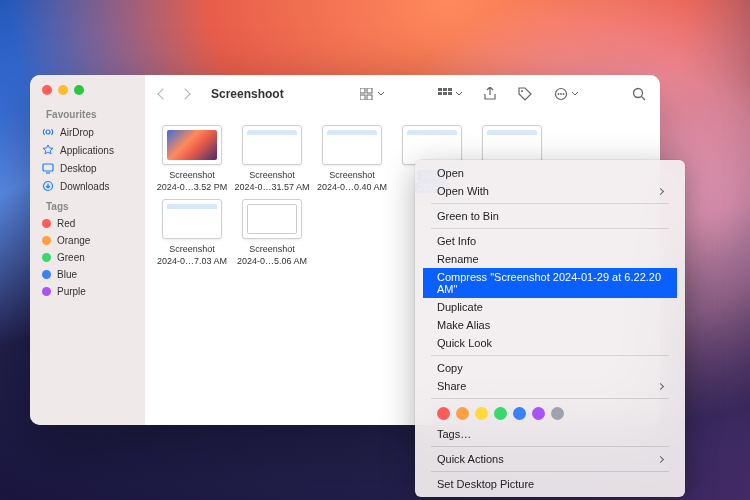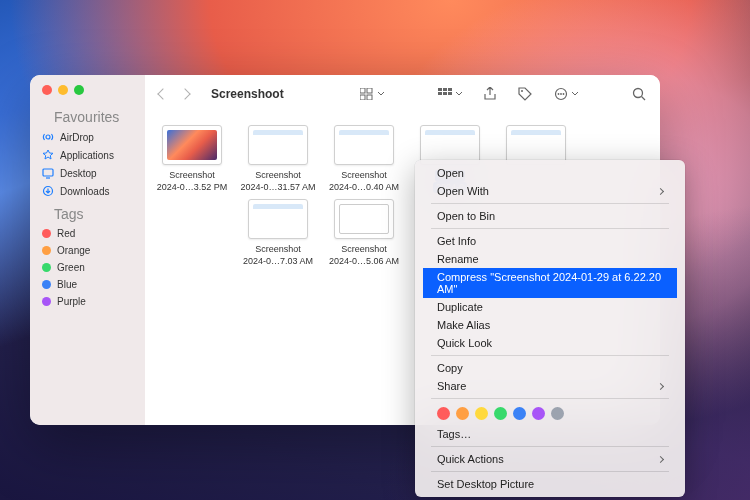--- a/index.html
+++ b/index.html
@@ -9,34 +9,34 @@
   radial-gradient(ellipse 600px 500px at 85% 40%, #f5a6c8 0%, rgba(245,166,200,.6) 25%, transparent 45%),
   radial-gradient(ellipse 800px 600px at 60% 0%, #ff8a5c 0%, #e85d4a 30%, transparent 55%),
   linear-gradient(160deg, #2458b8 0%, #3a6fd8 15%, #5a8be8 25%, transparent 45%),
   linear-gradient(200deg, transparent 40%, #2a2856 60%, #1a1640 100%)
 }
 .window{position:absolute;left:30px;top:75px;width:630px;height:350px;border-radius:10px;background:#fff;box-shadow:0 20px 60px rgba(0,0,0,.35);display:flex;overflow:hidden}
 .sidebar{width:115px;height:100%;background:rgba(236,227,229,.8);backdrop-filter:blur(20px);padding:10px 0;font-size:10px;color:#333;overflow:hidden}
 .traffic{display:flex;gap:6px;padding:0 12px 8px}
 .tl{width:10px;height:10px;border-radius:50%}
 .tl.r{background:#ff5f57}.tl.y{background:#febc2e}.tl.g{background:#28c840}
-.sb-head{padding:6px 24px 3px;font-size:14px;color:#888;font-weight:400}
+.sb-head{padding:6px 16px 3px;font-size:10px;color:#888;font-weight:700}
 .sb-item{display:flex;align-items:center;gap:6px;padding:3px 12px;cursor:default}
 .sb-item .ic{width:12px;height:12px;display:flex;align-items:center;justify-content:center;color:#1e7fff}
 .tag-dot{width:9px;height:9px;border-radius:50%}
 .main{flex:1;display:flex;flex-direction:column;background:#fff}
 .toolbar{height:38px;display:flex;align-items:center;padding:0 14px;gap:22px;border-bottom:1px solid transparent}
 .nav-btns{display:flex;gap:14px;color:#b0b0b0}
 .nav-btns .chev{width:8px;height:8px;border-top:1.5px solid;border-right:1.5px solid}
 .nav-btns .chev.l{transform:rotate(-135deg)}
 .nav-btns .chev.r{transform:rotate(45deg)}
 .title{font-weight:600;font-size:12px;color:#333}
 .spacer{flex:1}
 .tb-ic{color:#666;display:flex;align-items:center;gap:2px}
-.content{flex:1;padding:12px 8px;display:flex;flex-wrap:wrap;gap:6px 8px;align-content:flex-start}
+.content{flex:1;padding:12px 8px;display:flex;flex-wrap:wrap;gap:6px 2px;align-content:flex-start}
 .file{width:78px;display:flex;flex-direction:column;align-items:center;cursor:default}
 .thumb{width:60px;height:40px;border:1px solid #d0d0d0;border-radius:3px;background:#fff;position:relative;overflow:hidden;box-shadow:0 1px 2px rgba(0,0,0,.08)}
 .thumb-inner{position:absolute;inset:4px;border-radius:2px}
 .fn{margin-top:5px;font-size:9px;text-align:center;color:#333;line-height:1.3;width:100%}
 .fn.sel span{background:#0a60ff;color:#fff;border-radius:3px;padding:0 3px;display:inline-block}
 .ctx{position:absolute;left:415px;top:160px;width:270px;background:rgba(242,238,239,.93);backdrop-filter:blur(30px);border-radius:6px;box-shadow:0 8px 32px rgba(0,0,0,.3),0 0 0 .5px rgba(0,0,0,.1);padding:4px 8px;font-size:11px;color:#222}
 .ctx-item{padding:3px 14px;display:flex;align-items:center;justify-content:space-between;cursor:default}
 .ctx-item.hl{background:#0a60ff;color:#fff}
 .ctx-sep{height:1px;background:rgba(0,0,0,.12);margin:3px 8px}
 .ctx-chev{width:5px;height:5px;border-top:1px solid;border-right:1px solid;transform:rotate(45deg);color:#666}
@@ -233,21 +233,21 @@
 <div class="ctx" id="ctx">
     <div class="ctx-item">
       <span>Open</span>
     </div>
     <div class="ctx-item">
       <span>Open With</span>
       <span class="ctx-chev"></span>
     </div>
     <div class="ctx-sep"></div>
     <div class="ctx-item">
-      <span>Open to Bin</span>
+      <span>Green to Bin</span>
     </div>
     <div class="ctx-sep"></div>
     <div class="ctx-item">
       <span>Get Info</span>
     </div>
     <div class="ctx-item">
       <span>Rename</span>
     </div>
     <div class="ctx-item hl">
       <span>Compress "Screenshot 2024-01-29 at 6.22.20 AM"</span>

